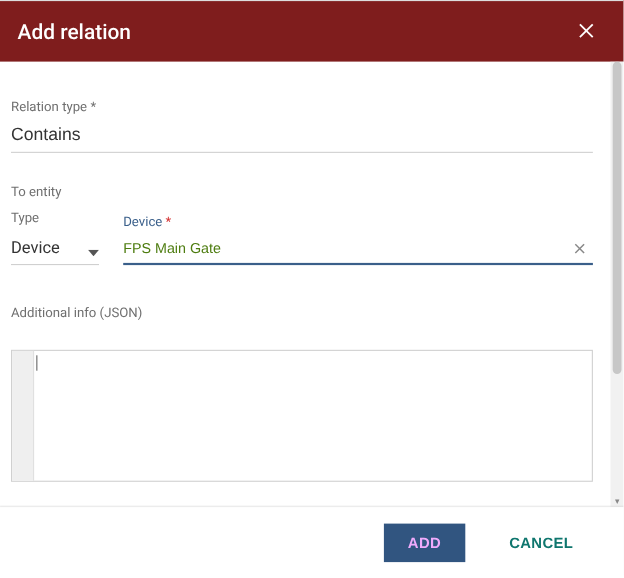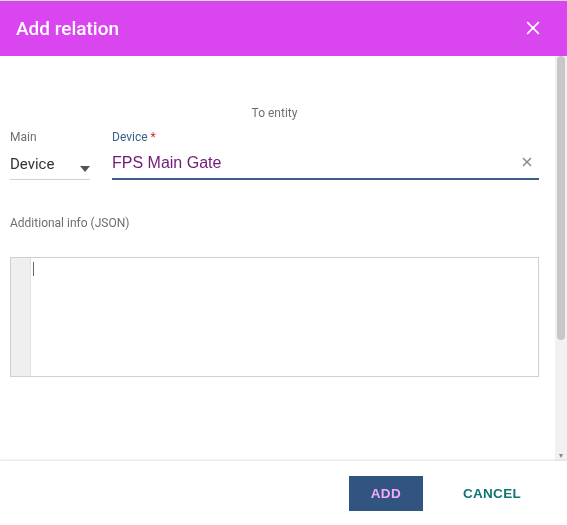--- a/index.html
+++ b/index.html
@@ -1,18 +1,18 @@
 <!DOCTYPE html>
 <html><head>
 <meta charset="utf-8">
 <style>
   * { box-sizing: border-box; margin: 0; padding: 0; }
   html, body { width: 567px; height: 525px; font-family: -apple-system, BlinkMacSystemFont, "Segoe UI", Roboto, Arial, sans-serif; background: #fff; overflow: hidden; }
   .dialog { width: 567px; height: 525px; display: flex; flex-direction: column; position: relative; }
-  .titlebar { background: #d946ef; color: #fff; height: 56px; display: flex; align-items: center; justify-content: space-between; padding: 0 16px; }
+  .titlebar { background: #7f1d1d; color: #fff; height: 56px; display: flex; align-items: center; justify-content: space-between; padding: 0 16px; }
   .titlebar h2 { font-size: 19px; font-weight: 500; }
   .close-btn { width: 36px; height: 36px; display: flex; align-items: center; justify-content: center; cursor: pointer; }
   .close-btn svg { width: 20px; height: 20px; stroke: #fff; stroke-width: 2; }
   .body { flex: 1; position: relative; overflow: hidden; }
   .scroll-area { position: absolute; inset: 0; right: 12px; padding: 24px 16px 0 10px; overflow-y: auto; }
   .scrollbar { position: absolute; right: 0; top: 0; bottom: 0; width: 12px; background: #f1f1f1; }
   .scrollbar-thumb { position: absolute; left: 2px; right: 2px; top: 0; height: 70%; background: #c7c7c7; border-radius: 4px; }
   .scrollbar-arrow { position: absolute; left: 0; right: 0; height: 12px; display: flex; align-items: center; justify-content: center; font-size: 8px; color: #888; }
   .scrollbar-arrow.down { bottom: 0; }
   .field { margin-bottom: 28px; }
@@ -23,21 +23,21 @@
   .underline-input { width: 100%; border: none; border-bottom: 1px solid #d0d0d0; font-size: 16px; padding: 4px 0 6px 0; background: transparent; outline: none; color: #333; }
   .section-label { font-size: 12px; color: #6f6f6f; margin-bottom: 10px; }
   .row { display: flex; gap: 22px; align-items: flex-end; margin-bottom: 36px; }
   .col-type { width: 80px; }
   .col-device { flex: 1; position: relative; }
   .select-wrap { position: relative; border-bottom: 1px solid #d0d0d0; padding: 4px 18px 6px 0; cursor: pointer; }
   .select-wrap span { font-size: 15px; color: #333; }
   .select-caret { position: absolute; right: 0; top: 8px; }
   .select-caret svg { width: 10px; height: 6px; fill: #555; }
   .device-wrap { position: relative; border-bottom: 2px solid #3a5f8a; }
-  .device-input { width: 100%; border: none; font-size: 16px; padding: 4px 28px 6px 0; background: transparent; outline: none; color: #701a75; }
+  .device-input { width: 100%; border: none; font-size: 13px; padding: 4px 28px 6px 0; background: transparent; outline: none; color: #4d7c0f; }
   .clear-x { position: absolute; right: 2px; top: 2px; width: 20px; height: 20px; display: flex; align-items: center; justify-content: center; cursor: pointer; }
   .clear-x svg { width: 16px; height: 16px; stroke: #888; stroke-width: 2; }
   .json-box { width: 100%; height: 120px; border: 1px solid #d0d0d0; background: #fff; position: relative; }
   .json-gutter { position: absolute; left: 0; top: 0; bottom: 0; width: 20px; background: #efefef; border-right: 1px solid #e0e0e0; }
   .cursor-mark { position: absolute; left: 22px; top: 4px; width: 1px; height: 14px; background: #666; }
   .footer { height: 64px; border-top: none; display: flex; align-items: center; justify-content: flex-end; gap: 18px; padding: 0 24px; background: #fff; box-shadow: 0 -1px 2px rgba(0,0,0,0.04); }
   .btn { font-size: 13.5px; font-weight: 600; letter-spacing: 0.3px; padding: 10px 22px; cursor: pointer; border: none; background: transparent; }
   .btn-primary { background: #315580; color: #f0abfc; }
   .btn-secondary { color: #0f766e; }
   .bottom-shadow { position: absolute; left: 0; right: 0; bottom: 64px; height: 2px; background: linear-gradient(to top, rgba(0,0,0,0.08), transparent); pointer-events:none; }
@@ -54,26 +54,33 @@
       <svg viewBox="0 0 24 24">
           <line x1="5" y1="5" x2="19" y2="19"></line>
           <line x1="19" y1="5" x2="5" y2="19"></line>
         </svg>
     </div>
   </div>
 
   <div class="body">
     <div class="scroll-area">
 
+      <div class="field" style="margin-top:10px;">
+        <label class="field-label">
+          <span>Relation type</span>
+          <span class="req">*</span>
+        </label>
+        <input class="underline-input" type="text" value="Contains" style="">
+      </div>
 
-      <div class="section-label" style="margin-top:26px;text-align:center;">To entity</div>
+      <div class="section-label" style="margin-top:26px;">To entity</div>
 
       <div class="row">
         <div class="col-type">
-          <label class="field-label">Main</label>
+          <label class="field-label">Type</label>
           <div class="select-wrap">
             <span>Device</span>
             <span class="select-caret">
               <svg viewBox="0 0 10 6">
                   <path d="M0 0 L5 6 L10 0 Z"></path>
                 </svg>
             </span>
           </div>
         </div>
         <div class="col-device">

